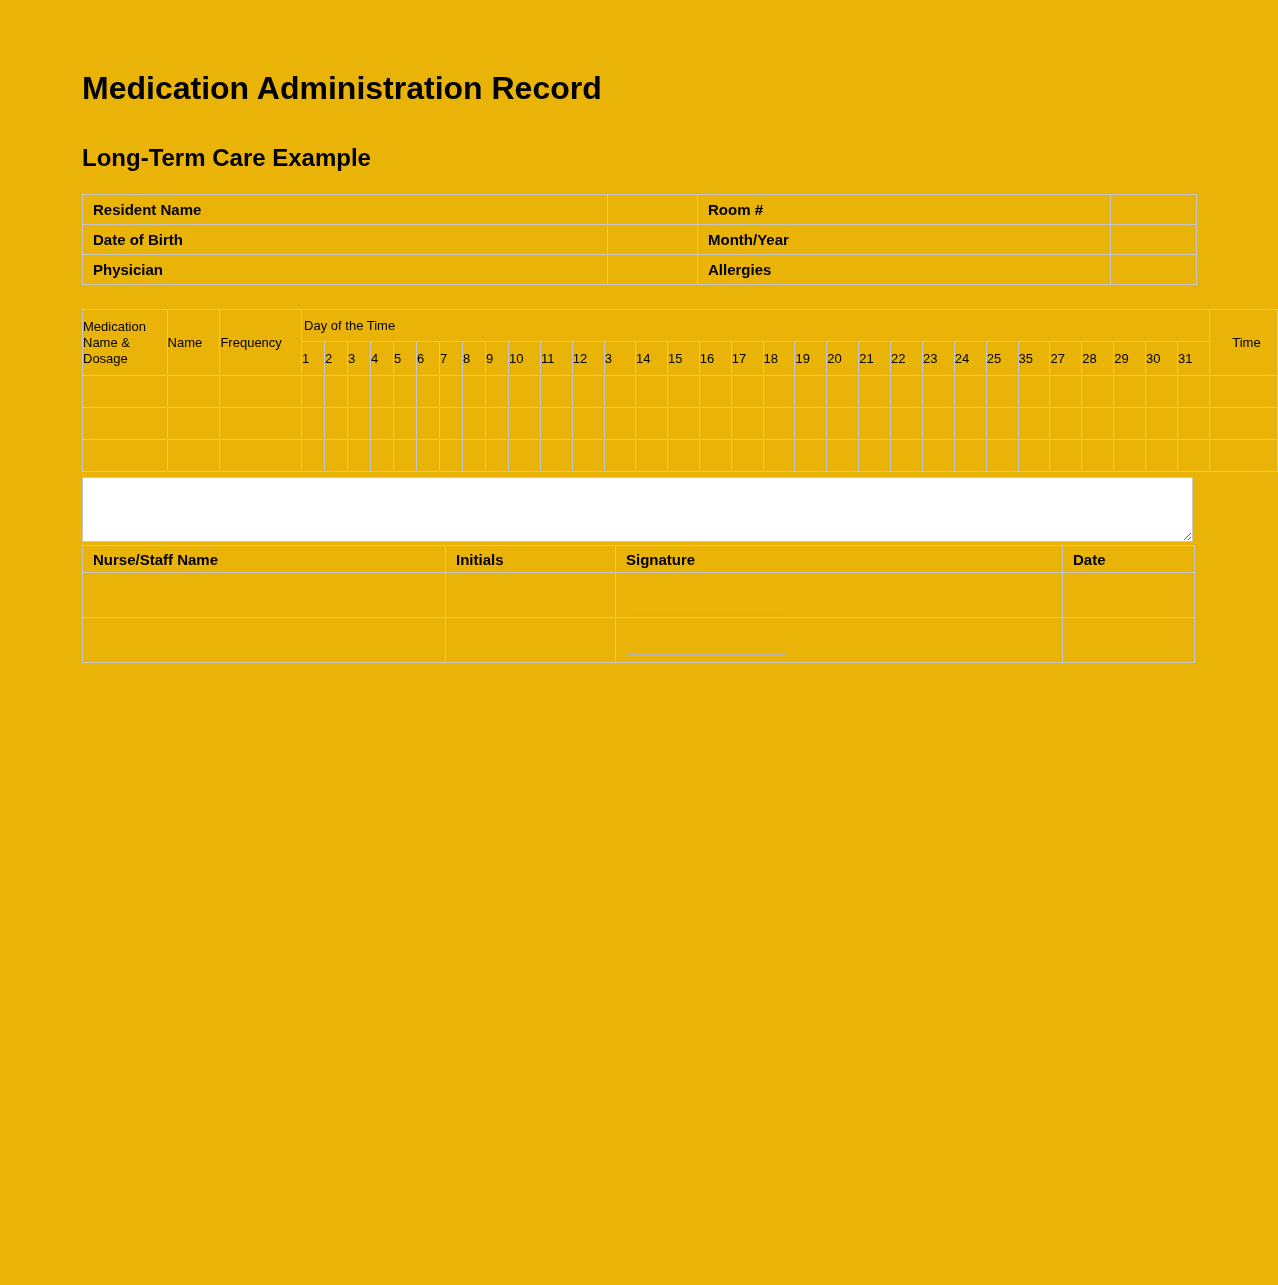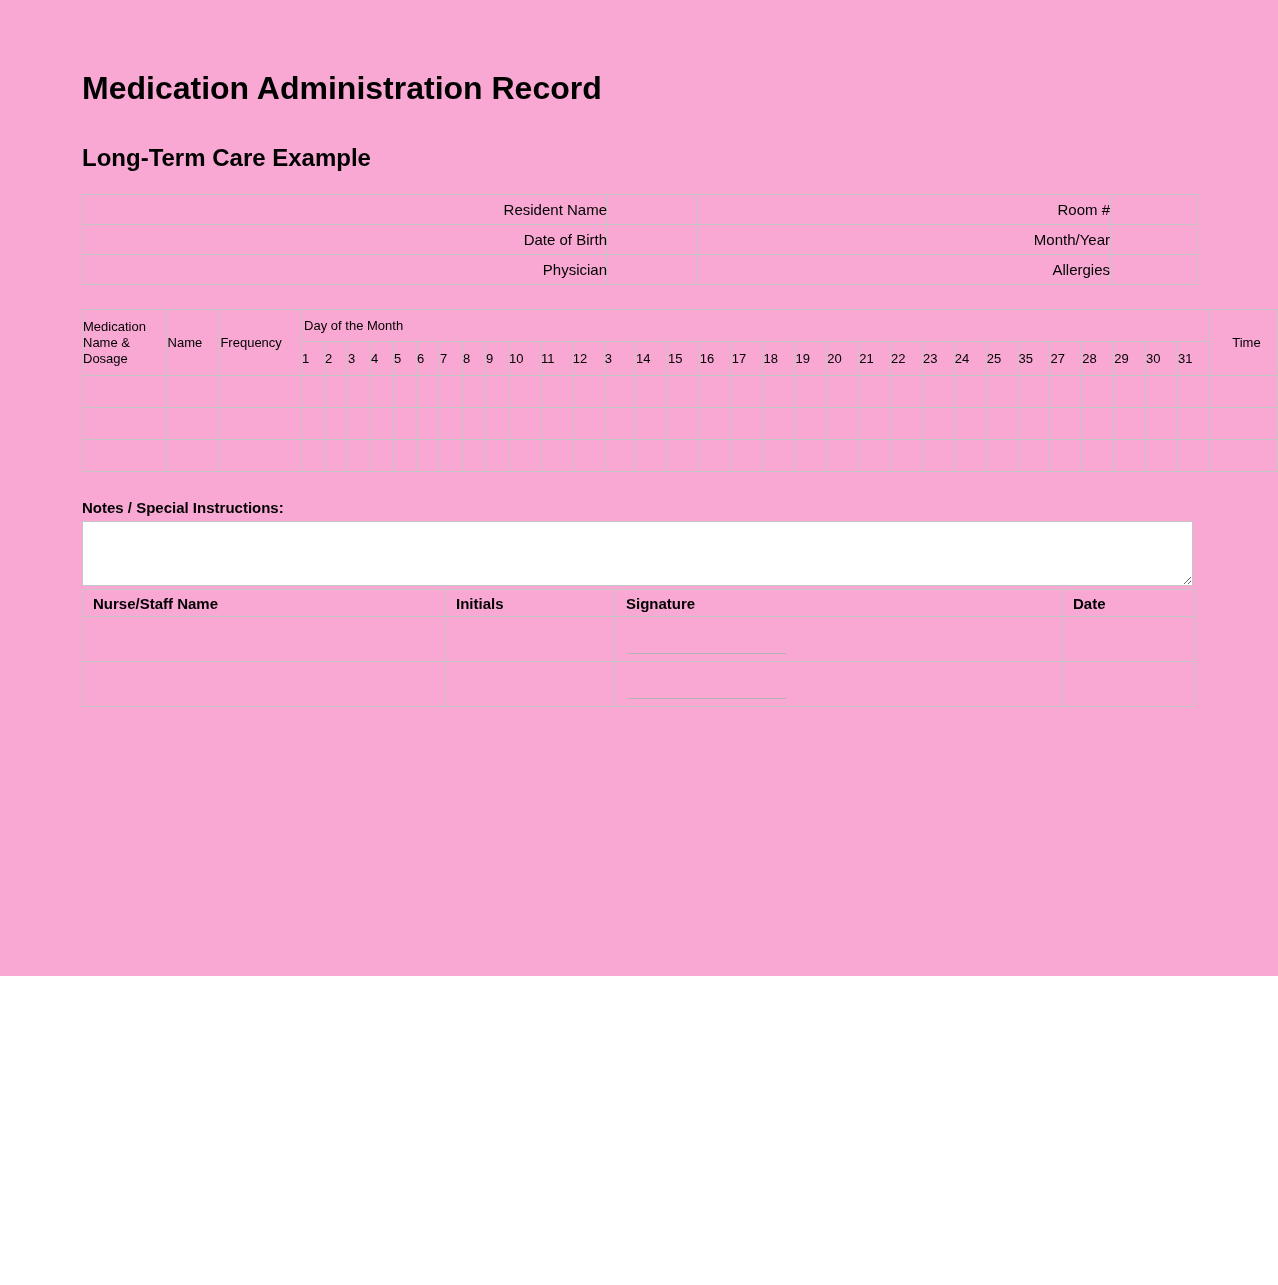--- a/index.html
+++ b/index.html
@@ -1,37 +1,37 @@
 <!DOCTYPE html>
 <html><head>
 <meta charset="utf-8">
 <style>
   * { box-sizing: border-box; margin: 0; padding: 0; }
   html, body { background: #ffffff; }
   .page {
     position: relative;
     width: 1278px;
-    height: 976px;
+    height: 1285px;
     overflow: hidden;
-    background: #f9a8d4;
+    background: #eab308;
     font-family: "Liberation Sans", sans-serif;
     color: #000000;
   }
   .content { padding: 70px 0 0 82px; }
 
   h1.title { font-size: 32px; font-weight: bold; line-height: 1.15; }
   h2.subtitle { font-size: 24px; font-weight: bold; margin-top: 37px; line-height: 1.15; }
 
   table { border-collapse: collapse; }
   th, td { border: 1px solid #c6c6c6; }
 
   
   table.info { margin-top: 23px; table-layout: fixed; width: 1114px; }
   table.info th {
-    font-size: 15px; font-weight: normal; text-align: right;
+    font-size: 15px; font-weight: bold; text-align: left;
     padding-left: 10px; height: 30px; vertical-align: middle;
   }
   table.info td { height: 30px; }
 
   
   table.med { margin-top: 24px; table-layout: fixed; }
   table.med th {
     font-weight: normal; font-size: 13px; text-align: left;
     vertical-align: middle; line-height: 1.25;
   }
@@ -140,21 +140,21 @@
           <col style="width: 33px;">
           <col style="width: 33px;">
           <col style="width: 33px;">
           <col style="width: 70px;">
         </colgroup>
       <thead>
         <tr>
           <th rowspan="2" class="group-hdr">Medication Name &amp; Dosage</th>
           <th rowspan="2" class="group-hdr">Name</th>
           <th rowspan="2" class="group-hdr">Frequency</th>
-          <th colspan="31" class="span-hdr group-hdr">Day of the Month</th>
+          <th colspan="31" class="span-hdr group-hdr">Day of the Time</th>
           <th rowspan="2" class="group-hdr time-hdr">Time</th>
         </tr>
         <tr class="day-row">
             <th>1</th>
             <th>2</th>
             <th>3</th>
             <th>4</th>
             <th>5</th>
             <th>6</th>
             <th>7</th>
@@ -292,21 +292,20 @@
             <td></td>
             <td></td>
             <td></td>
             <td></td>
             <td></td>
             <td></td>
           </tr>
         </tbody>
     </table>
 
-    <div class="notes-label">Notes / Special Instructions:</div>
     <textarea class="notes" value="" style=""></textarea>
 
     <table class="staff">
       <colgroup>
         <col style="width:363px">
           <col style="width:170px">
           <col style="width:447px">
           <col style="width:132px">
       </colgroup>
       <thead>

